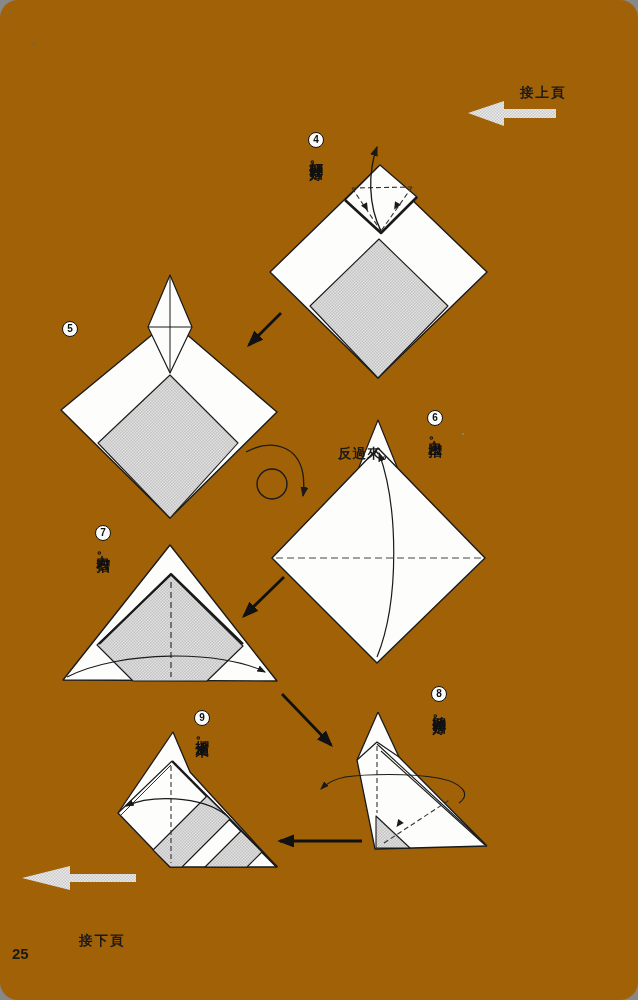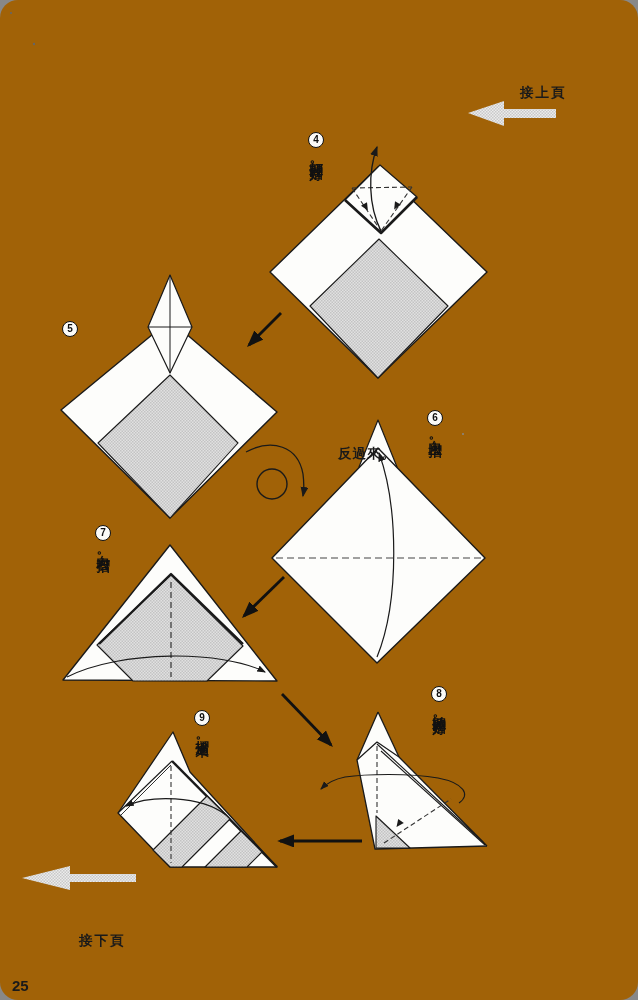--- a/index.html
+++ b/index.html
@@ -177,15 +177,15 @@
     <span class="vtext">掀開摺好。</span>
   </div>
 
   <div class="step-label" style="left:194px;top:710px;">
     <span class="circ">9</span>
     <span class="vtext">摺過來。</span>
   </div>
 
   <div class="txt nav-label" style="left:79px;top:888px;margin-top:44px;">接下頁</div>
 
-  <div class="txt page-number" style="left:12px;top:945px;margin-top:32px;">25</div>
+  <div class="txt page-number" style="left:12px;top:945px;">25</div>
 
 </div>
 
 </body></html>

